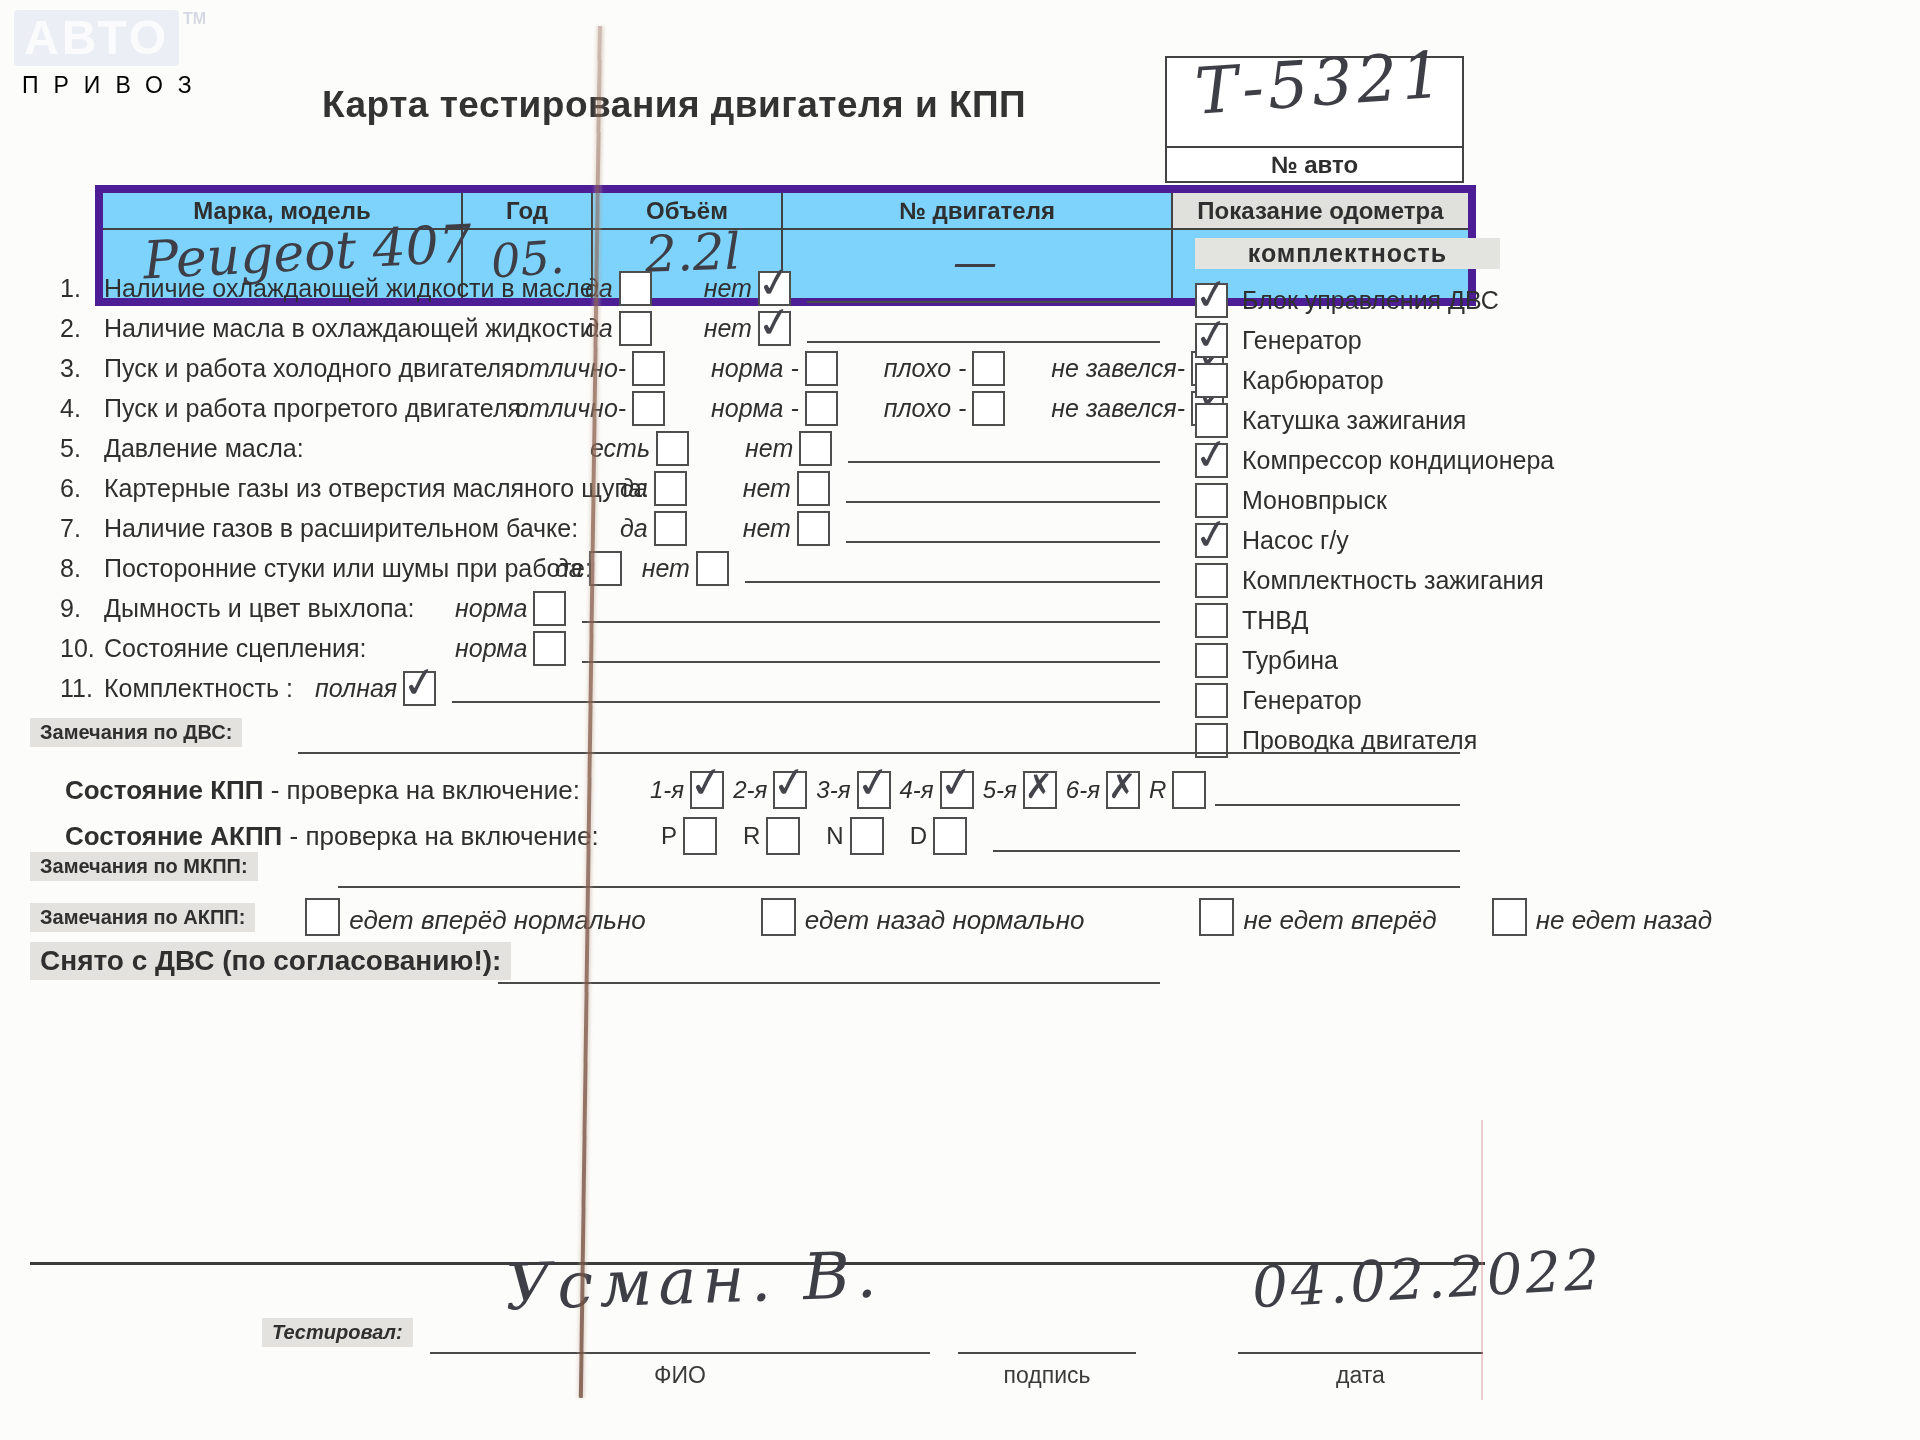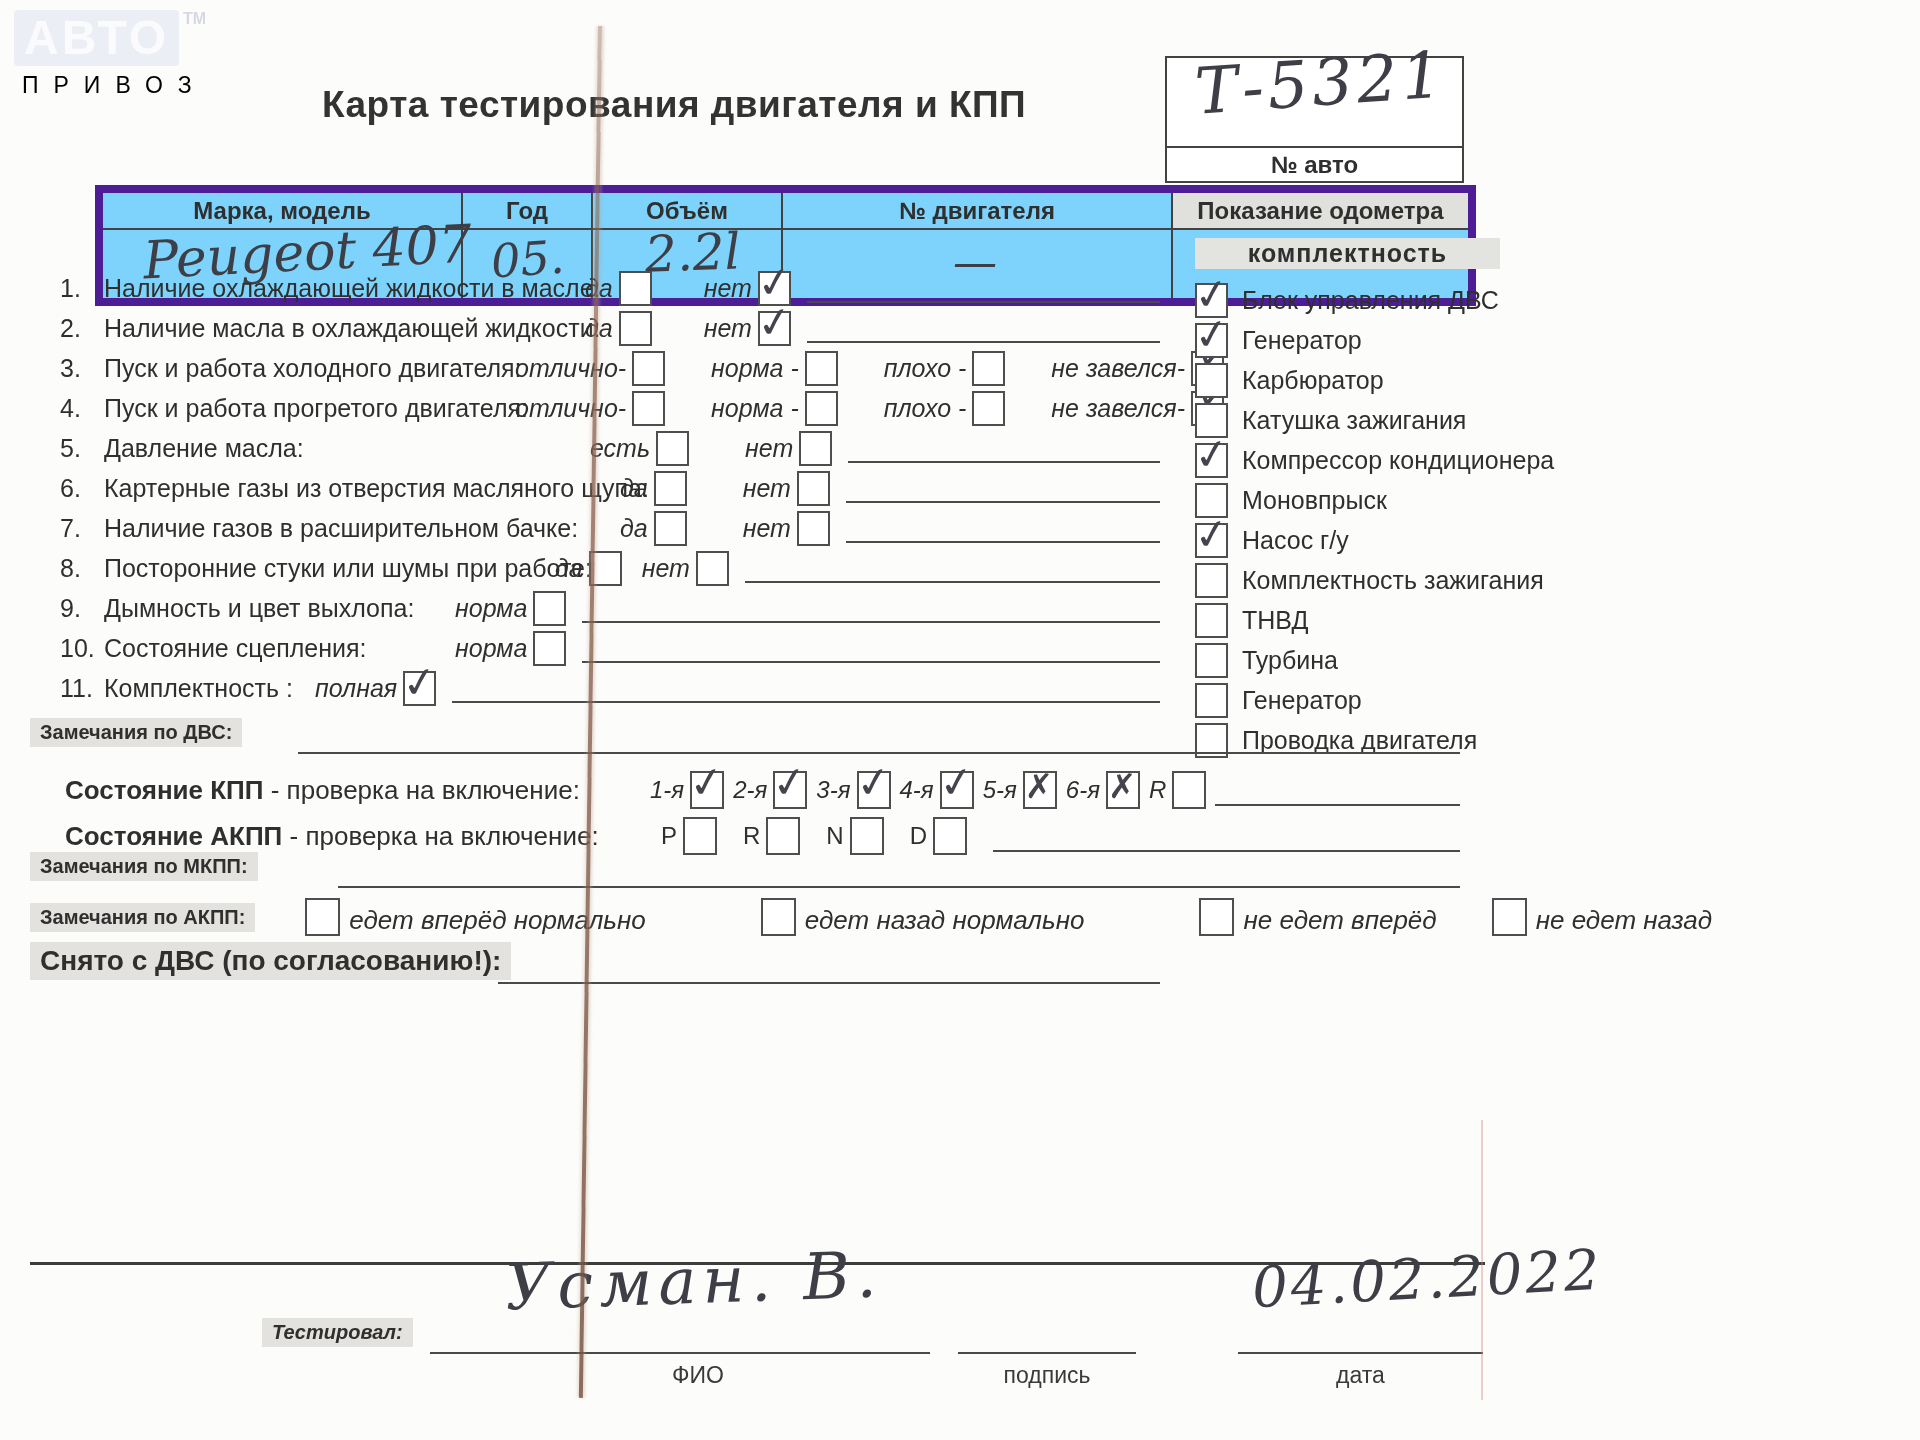--- a/index.html
+++ b/index.html
@@ -442,21 +442,21 @@
 </div>
 
 <div class="abs sec hl" style="left:30px;top:942px;font-size:28px;">Снято с ДВС (по согласованию!):</div>
 <div class="abs uline" style="left:498px;top:944px;width:662px;height:38px;"></div>
 
 <div class="abs rule"></div>
 
 <div class="abs sec hl f-label">Тестировал:</div>
 <div class="abs f-line" style="left:430px;width:500px;"></div>
 <div class="abs hand sig-hand">Усман. В.</div>
-<div class="abs f-cap" style="left:448px;width:500px;">ФИО</div>
+<div class="abs f-cap" style="left:430px;width:500px;">ФИО</div>
 <div class="abs f-line" style="left:958px;width:178px;"></div>
 <div class="abs f-cap" style="left:958px;width:178px;">подпись</div>
 <div class="abs f-line" style="left:1238px;width:245px;"></div>
 <div class="abs hand date-hand">04.02.2022</div>
 <div class="abs f-cap" style="left:1238px;width:245px;">дата</div>
 
 <div class="abs crease"></div>
 <div class="abs edge-crease"></div>
 
 </body></html>

